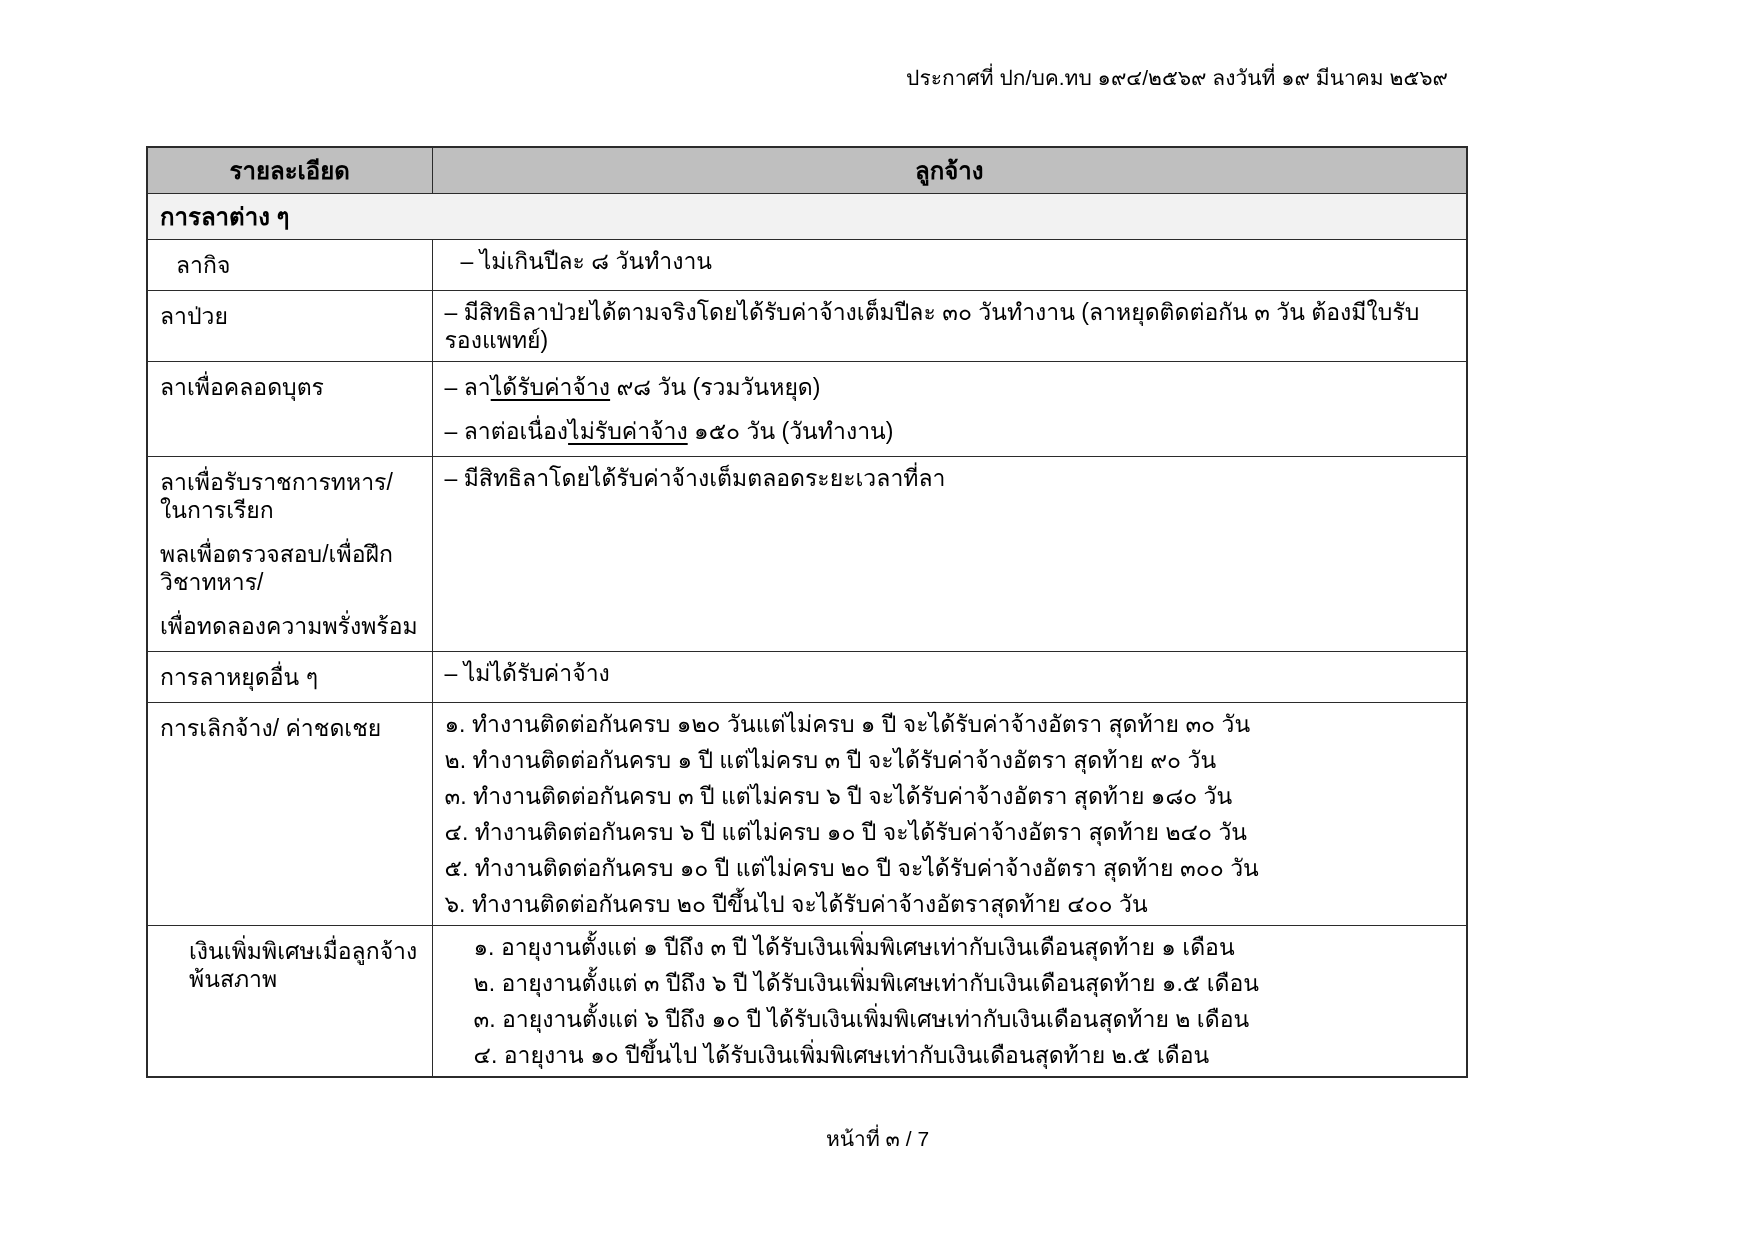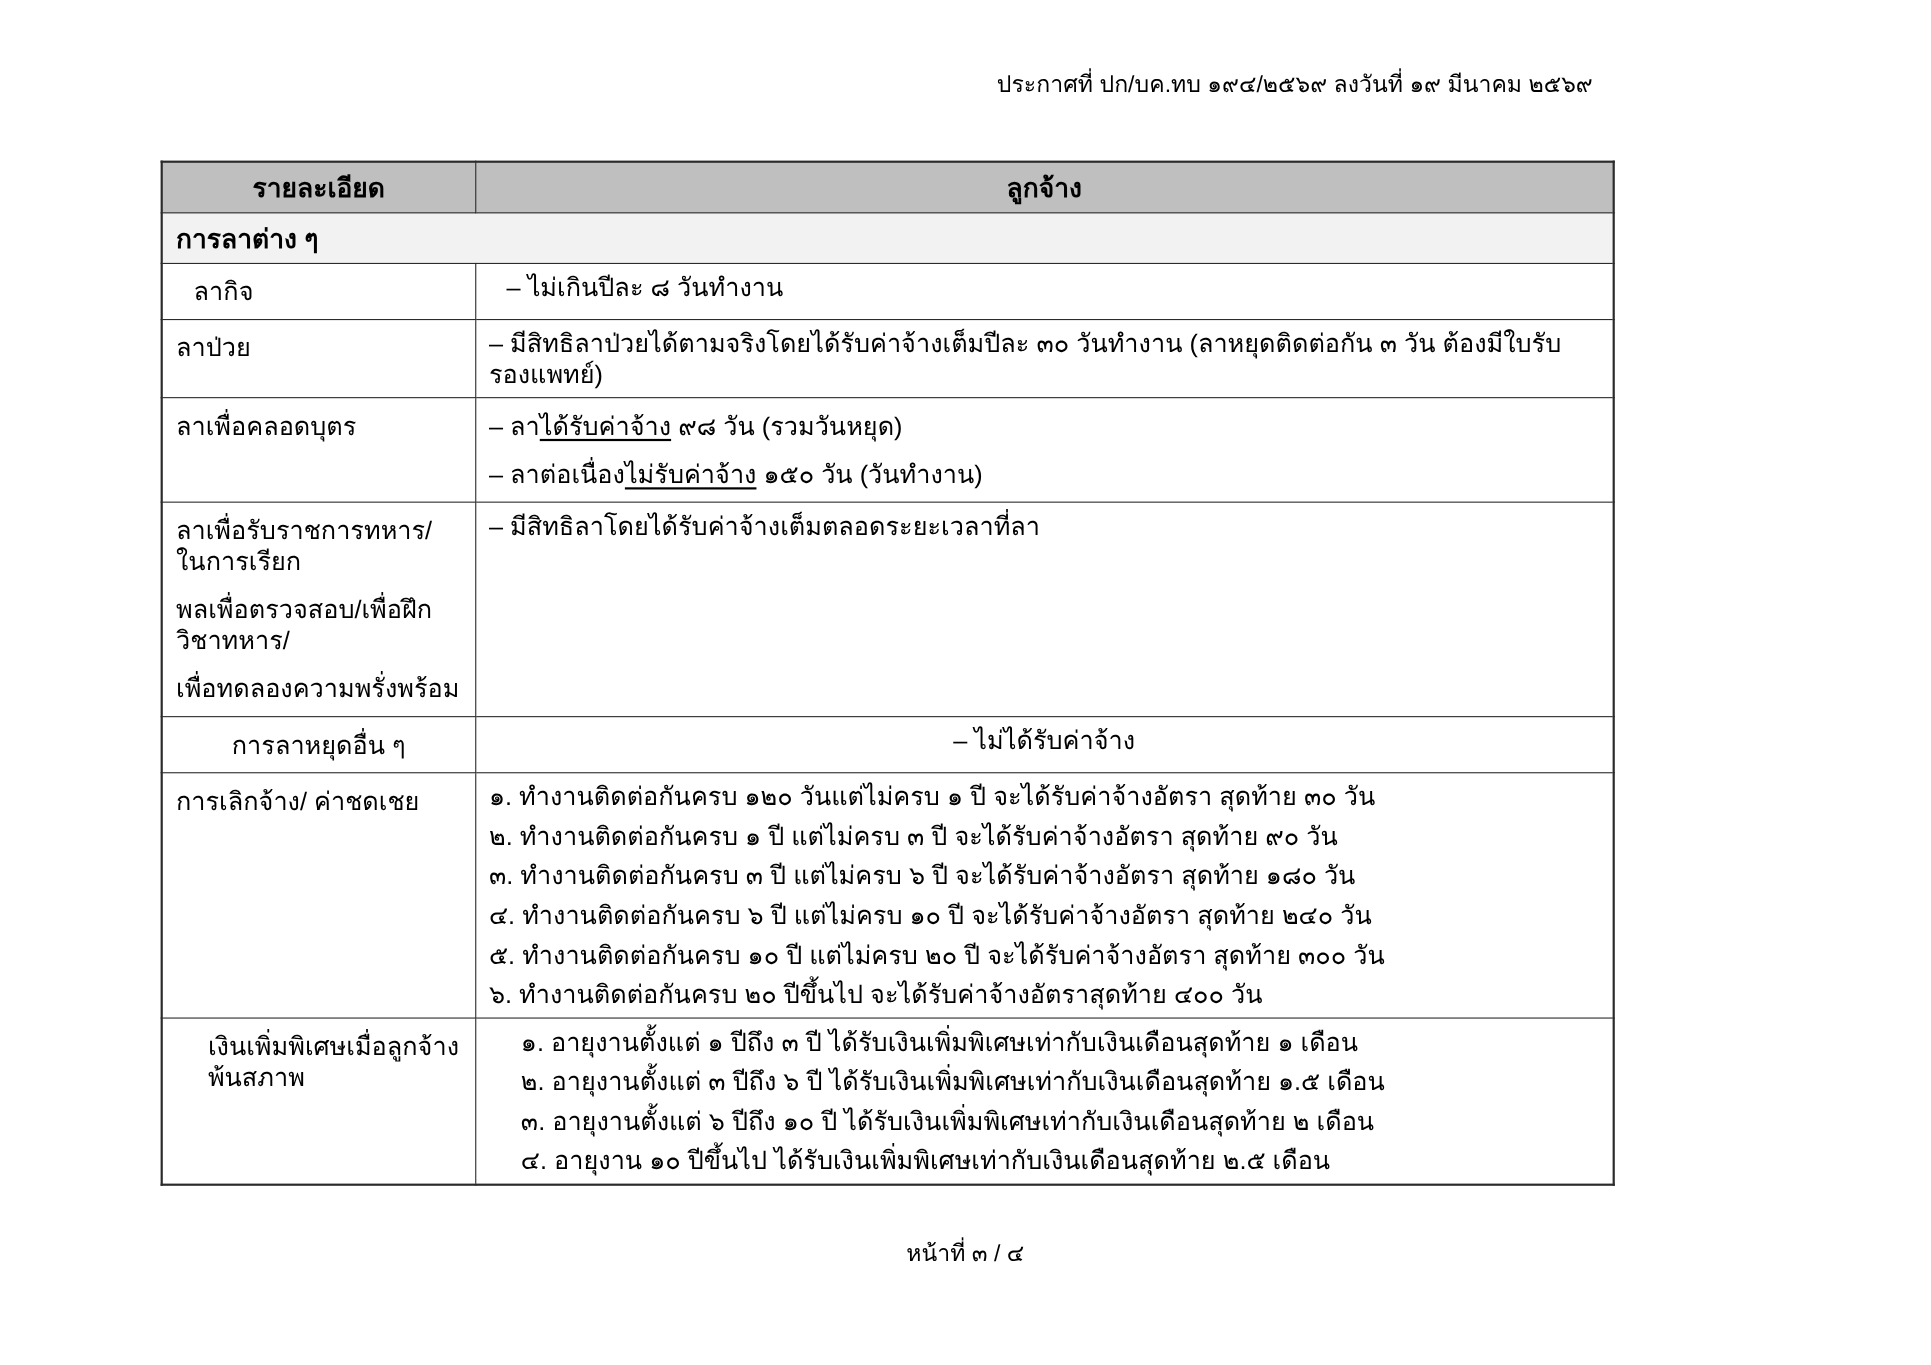--- a/index.html
+++ b/index.html
@@ -51,21 +51,21 @@
   tr.sec1 td { height: 38px; }
   tr.sec2 td { height: 56px; }
   .line { line-height: 28px; padding: 4px 0; }
   .roomy .line { padding: 8px 0; }
   .label-cell .line { padding: 8px 0; }
   tr.r-vacation  td { height: 94px; }
   tr.r-personal  td { height: 50px; padding-left: 28px; }
   tr.r-sick      td { height: 42px; }
   tr.r-maternity td { height: 86px; }
   tr.r-military  td { height: 116px; }
-  tr.r-other     td { height: 40px; text-align: center; }
+  tr.r-other     td { height: 40px; }
   tr.r-severance td { height: 222px; }
   tr.r-bonus     td { height: 140px; padding-left: 41px; }
   .u { text-decoration: underline; text-underline-offset: 4px; }
   .b { font-weight: bold; }
   .page-footer {
     position: absolute;
     top: 1122px; left: 0; width: 1755px;
     text-align: center;
     font-size: 21px;
   }
@@ -168,13 +168,13 @@
     <td>
       <div class="line">๑. อายุงานตั้งแต่ ๑ ปีถึง ๓ ปี ได้รับเงินเพิ่มพิเศษเท่ากับเงินเดือนสุดท้าย ๑ เดือน</div>
       <div class="line">๒. อายุงานตั้งแต่ ๓ ปีถึง ๖ ปี ได้รับเงินเพิ่มพิเศษเท่ากับเงินเดือนสุดท้าย ๑.๕ เดือน</div>
       <div class="line">๓. อายุงานตั้งแต่ ๖ ปีถึง ๑๐ ปี ได้รับเงินเพิ่มพิเศษเท่ากับเงินเดือนสุดท้าย ๒ เดือน</div>
       <div class="line">๔. อายุงาน ๑๐ ปีขึ้นไป ได้รับเงินเพิ่มพิเศษเท่ากับเงินเดือนสุดท้าย ๒.๕ เดือน</div>
     </td>
   </tr>
 </tbody>
   </table>
 
-<div class="page-footer">หน้าที่ ๓ / ๔</div>
+<div class="page-footer">หน้าที่ ๓ / 7</div>
 
 </body></html>

